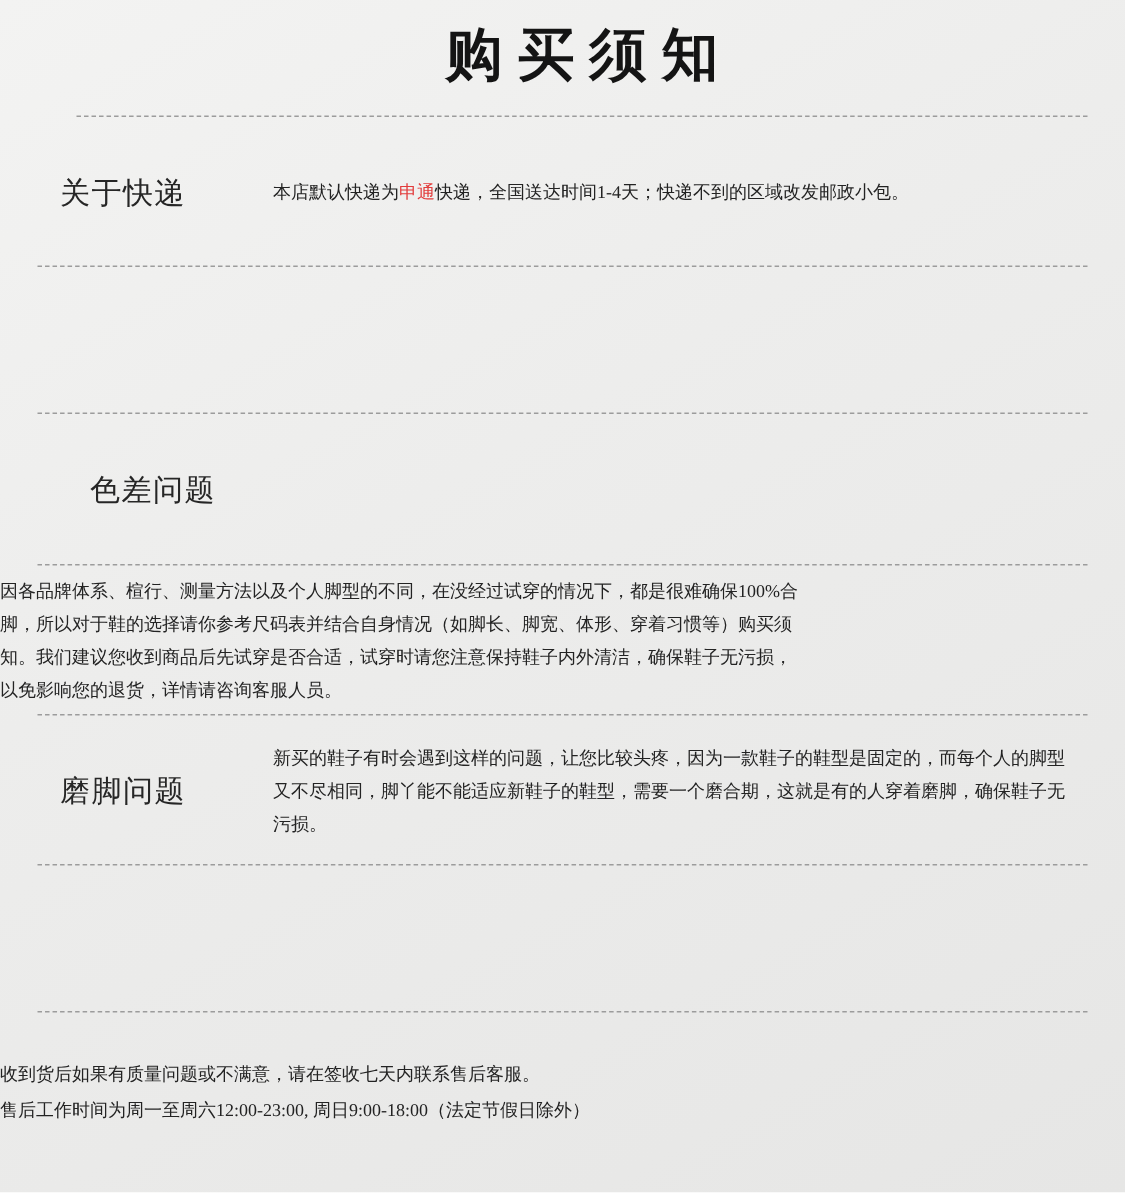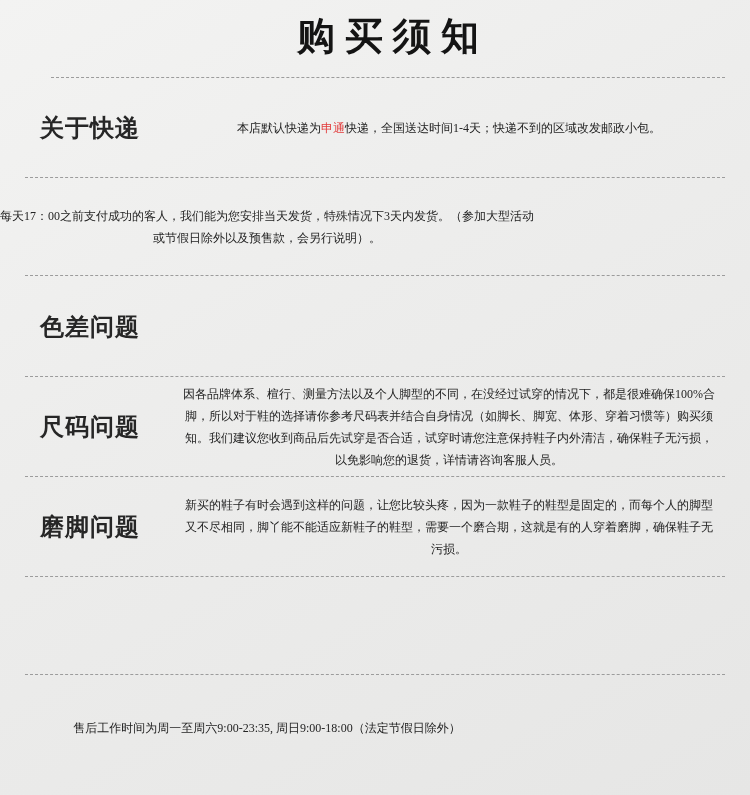--- a/index.html
+++ b/index.html
@@ -52,41 +52,41 @@
   }
   .row {
     display: flex;
     align-items: center;
   }
   .row-label {
     flex: none;
     width: 142px;
     padding-left: 40px;
     box-sizing: content-box;
-    font-size: 24px;
-    font-weight: bold;
+    font-size: 20px;
+    font-weight: normal;
     letter-spacing: 1px;
     color: #262626;
     white-space: nowrap;
   }
   .row-content {
     flex: none;
     width: 534px;
     font-family: "Liberation Serif", "DejaVu Serif", serif;
     font-size: 12px;
     line-height: 22px;
     color: #232323;
-    text-align: center;
+    text-align: left;
   }
   .row-content p {
     margin: 0;
   }
   .h100 { height: 100px; }
   .h98  { height: 98px; }
-  .h101 { height: 101px; }
+  .h101 { height: 101px; padding-left: 20px; }
   .h120 { height: 120px; }
   .red-highlight {
     color: #e23b3b;
   }
   .aftersale-line {
     line-height: 24px;
   }
   .row-aftersale .row-content {
     padding-bottom: 14px;
   }
@@ -101,45 +101,42 @@
   </div>
 
   <div class="section row h100">
     <div class="row-label">关于快递</div>
     <div class="row-content">
       <p><span>本店默认快递为</span><span class="red-highlight">申通</span><span>快递，全国送达时间1-4天；快递不到的区域改发邮政小包。</span></p>
     </div>
   </div>
 
   <div class="section row h98">
-    <div class="row-content">
-      <p>每天17：00之前支付成功的客人，我们能为您安排当天发货，特殊情况下3天内发货。（参加大型活动或节假日除外以及预售款，会另行说明）。</p>
-    </div>
   </div>
 
   <div class="section row h101">
     <div class="row-label">色差问题</div>
   </div>
 
   <div class="section row h100">
-    <div class="row-label">尺码问题</div>
     <div class="row-content">
       <p>因各品牌体系、楦行、测量方法以及个人脚型的不同，在没经过试穿的情况下，都是很难确保100%合脚，所以对于鞋的选择请你参考尺码表并结合自身情况（如脚长、脚宽、体形、穿着习惯等）购买须知。我们建议您收到商品后先试穿是否合适，试穿时请您注意保持鞋子内外清洁，确保鞋子无污损，以免影响您的退货，详情请咨询客服人员。</p>
     </div>
   </div>
 
   <div class="section row h100">
     <div class="row-label">磨脚问题</div>
     <div class="row-content">
       <p>新买的鞋子有时会遇到这样的问题，让您比较头疼，因为一款鞋子的鞋型是固定的，而每个人的脚型又不尽相同，脚丫能不能适应新鞋子的鞋型，需要一个磨合期，这就是有的人穿着磨脚，确保鞋子无污损。</p>
     </div>
   </div>
 
   <div class="section row h98">
   </div>
 
   <div class="section row h120 no-sep row-aftersale">
     <div class="row-content">
-      <p class="aftersale-line">售后工作时间为周一至周六9:00-23:35, 周日9:00-18:00（法定节假日除外）</p>
+      <p class="aftersale-line">收到货后如果有质量问题或不满意，请在签收七天内联系售后客服。</p>
+      <p class="aftersale-line">售后工作时间为周一至周六12:00-23:00, 周日9:00-18:00（法定节假日除外）</p>
     </div>
   </div>
 
 </div>
 
 </body></html>

